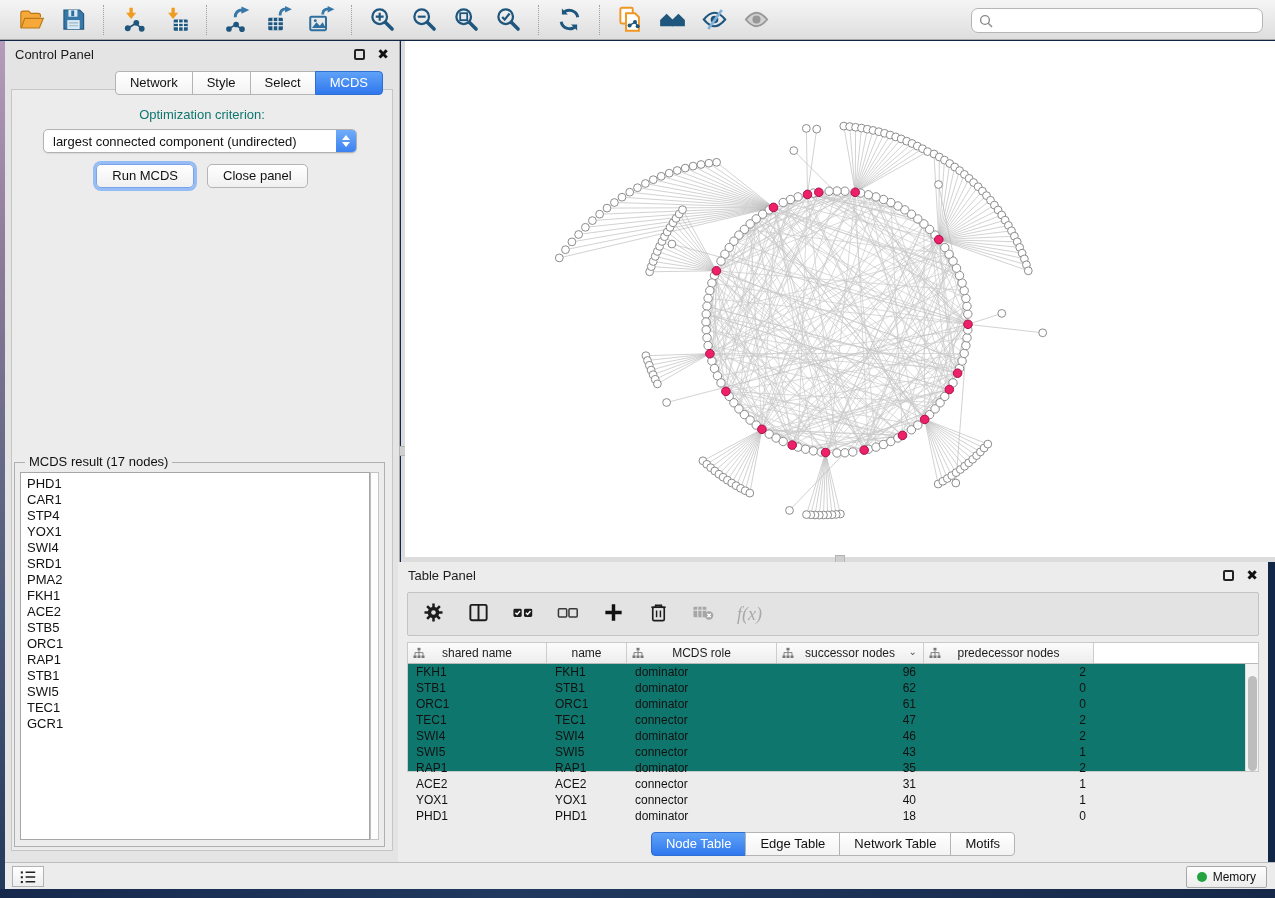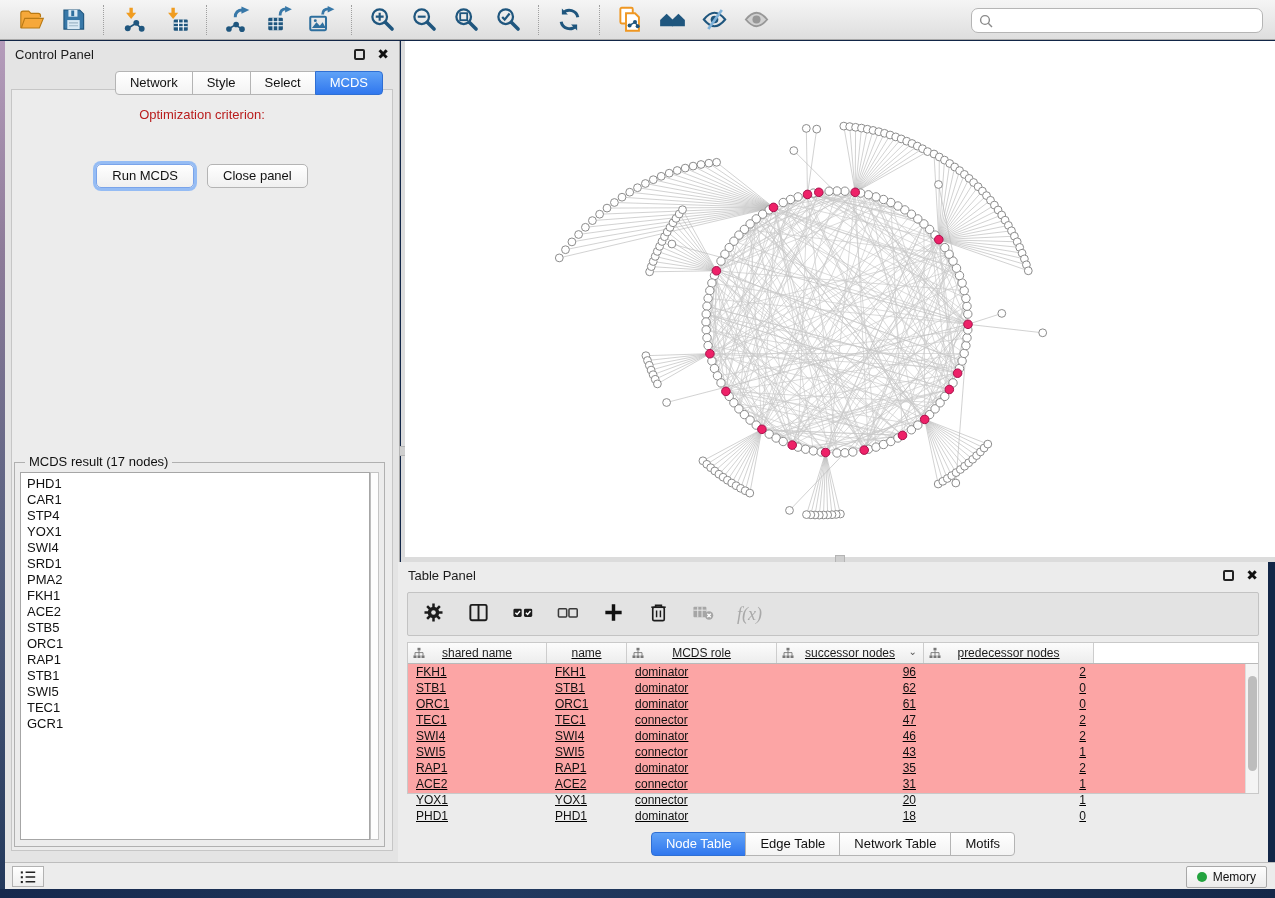--- a/index.html
+++ b/index.html
@@ -38,21 +38,21 @@
 
   .cp-body { position:absolute; left:6px; right:6px; top:48px; bottom:11px;
     background:#ececec; border:1px solid #c6c6c6; }
   .tab-row { position:absolute; left:0; top:30px; width:100%; display:flex; justify-content:center; z-index:3;margin-left:47px; }
   .mac-tab { font:13px "Liberation Sans",sans-serif; color:#111; background:linear-gradient(#ffffff,#f3f3f3);
     border:1px solid #b4b4b4; padding:3px 14px 4px; margin-left:-1px; cursor:pointer; }
   .mac-tab:first-child { border-radius:4px 0 0 4px; margin-left:0; }
   .mac-tab:last-child { border-radius:0 4px 4px 0; }
   .mac-tab.active { background:linear-gradient(#5fa2f7,#3077ee); color:#fff; border-color:#2f6fd3; }
 
-  .opt-label { position:absolute; left:0; top:66px; width:100%; text-align:center; font-size:13px; color:#b91c1c; }
+  .opt-label { position:absolute; left:0; top:66px; width:100%; text-align:center; font-size:13px; color:#0f766e; }
   .mac-select { position:absolute; left:38px; top:88px; width:314px; height:24px; background:#fff;
     border:1px solid #b2b2b2; border-radius:5px; display:flex; align-items:center; overflow:hidden; cursor:pointer;
     box-shadow:0 1px 1px rgba(0,0,0,.08); }
   .mac-select .sel-text { flex:1; font-size:13px; color:#111; padding-left:9px; white-space:nowrap; }
   .mac-select .sel-cap { width:20px; height:100%; background:linear-gradient(#71acf9,#3b82f1);
     display:flex; flex-direction:column; align-items:center; justify-content:center; gap:2px; }
   .tri-up { width:0; height:0; border-left:4px solid transparent; border-right:4px solid transparent; border-bottom:5px solid #fff; }
   .tri-down { width:0; height:0; border-left:4px solid transparent; border-right:4px solid transparent; border-top:5px solid #fff; }
 
   .btn-row { position:absolute; left:0; top:123px; width:100%; display:flex; justify-content:center; gap:13px; }
@@ -84,21 +84,21 @@
   .net-canvas svg { display:block; }
 
   
   .table-panel { position:absolute; left:398px; top:562px; width:870px; height:300px; background:#ececec; }
   .tp-toolbar { position:absolute; left:9px; right:9px; top:30px; height:44px; background:#e3e3e3;
     border:1px solid #c3c3c3; border-radius:2px; display:flex; align-items:center; padding:0 14px; gap:22px; }
   .tp-ic { display:flex; align-items:center; justify-content:center; cursor:pointer; background:none; border:none; }
   .tp-ic.disabled { cursor:default;text-align:center; }
   .fx-label { font:italic 18px "Liberation Serif","DejaVu Serif",serif; color:#a9a9a9; }
 
-  .ntable { position:absolute; left:9px; right:9px; top:80px; height:152px; background:#fca5a5; border:1px solid #c9c9c9;text-decoration:underline; }
+  .ntable { position:absolute; left:9px; right:9px; top:80px; height:130px; background:#0f766e; border:1px solid #c9c9c9; }
   .nt-header { display:flex; height:21px; border-bottom:1px solid #b9b9b9; }
   .nt-hcell { position:relative; background:linear-gradient(#fcfcfc,#ededed); border-right:1px solid #cdcdcd;
     font-size:12px; color:#1c1c1c; display:flex; align-items:center; justify-content:center; cursor:pointer; }
   .nt-hcell .h-icon { position:absolute; left:5px; top:4px; }
   .nt-hcell .h-sort { position:absolute; right:6px; top:3px; font-size:10px; color:#555; }
   .nt-hcell.filler { background:#fff; border-right:none; cursor:default; }
   .nt-row { display:flex; height:16px; }
   .nt-cell { font-size:12px; color:#111; line-height:16px; padding:0 8px; white-space:nowrap; overflow:hidden; }
   .nt-cell.num { text-align:right; }
   .nt-scroll { position:absolute; right:0; top:21px; width:13px; bottom:0; background:#f4f4f4; border-left:1px solid #ddd; }
@@ -305,20 +305,27 @@
     <span class="close-x">✖</span>
   </div>
   <div class="cp-body"></div>
   <div class="tab-row">
       <button class="mac-tab">Network</button>
       <button class="mac-tab">Style</button>
       <button class="mac-tab">Select</button>
       <button class="mac-tab active">MCDS</button>
     </div>
   <div class="opt-label">Optimization criterion:</div>
+  <div class="mac-select">
+    <span class="sel-text">largest connected component (undirected)</span>
+    <span class="sel-cap">
+        <span class="tri-up"></span>
+        <span class="tri-down"></span>
+      </span>
+  </div>
   <div class="btn-row">
     <button class="mac-btn focused">Run MCDS</button>
     <button class="mac-btn">Close panel</button>
   </div>
   <div class="groupbox">
     <legend class="gb-title">MCDS result (17 nodes)</legend>
     <div class="gb-list">
         <div class="gb-item">PHD1</div>
         <div class="gb-item">CAR1</div>
         <div class="gb-item">STP4</div>
@@ -1195,21 +1202,21 @@
           <div class="nt-cell" style="width: 139px;">ACE2</div>
           <div class="nt-cell" style="width: 80px;">ACE2</div>
           <div class="nt-cell" style="width: 150px;">connector</div>
           <div class="nt-cell num" style="width: 147px;">31</div>
           <div class="nt-cell num" style="width: 170px;">1</div>
         </div>
         <div class="nt-row">
           <div class="nt-cell" style="width: 139px;">YOX1</div>
           <div class="nt-cell" style="width: 80px;">YOX1</div>
           <div class="nt-cell" style="width: 150px;">connector</div>
-          <div class="nt-cell num" style="width: 147px;">20</div>
+          <div class="nt-cell num" style="width: 147px;">40</div>
           <div class="nt-cell num" style="width: 170px;">1</div>
         </div>
         <div class="nt-row">
           <div class="nt-cell" style="width: 139px;">PHD1</div>
           <div class="nt-cell" style="width: 80px;">PHD1</div>
           <div class="nt-cell" style="width: 150px;">dominator</div>
           <div class="nt-cell num" style="width: 147px;">18</div>
           <div class="nt-cell num" style="width: 170px;">0</div>
         </div>
       </div>

